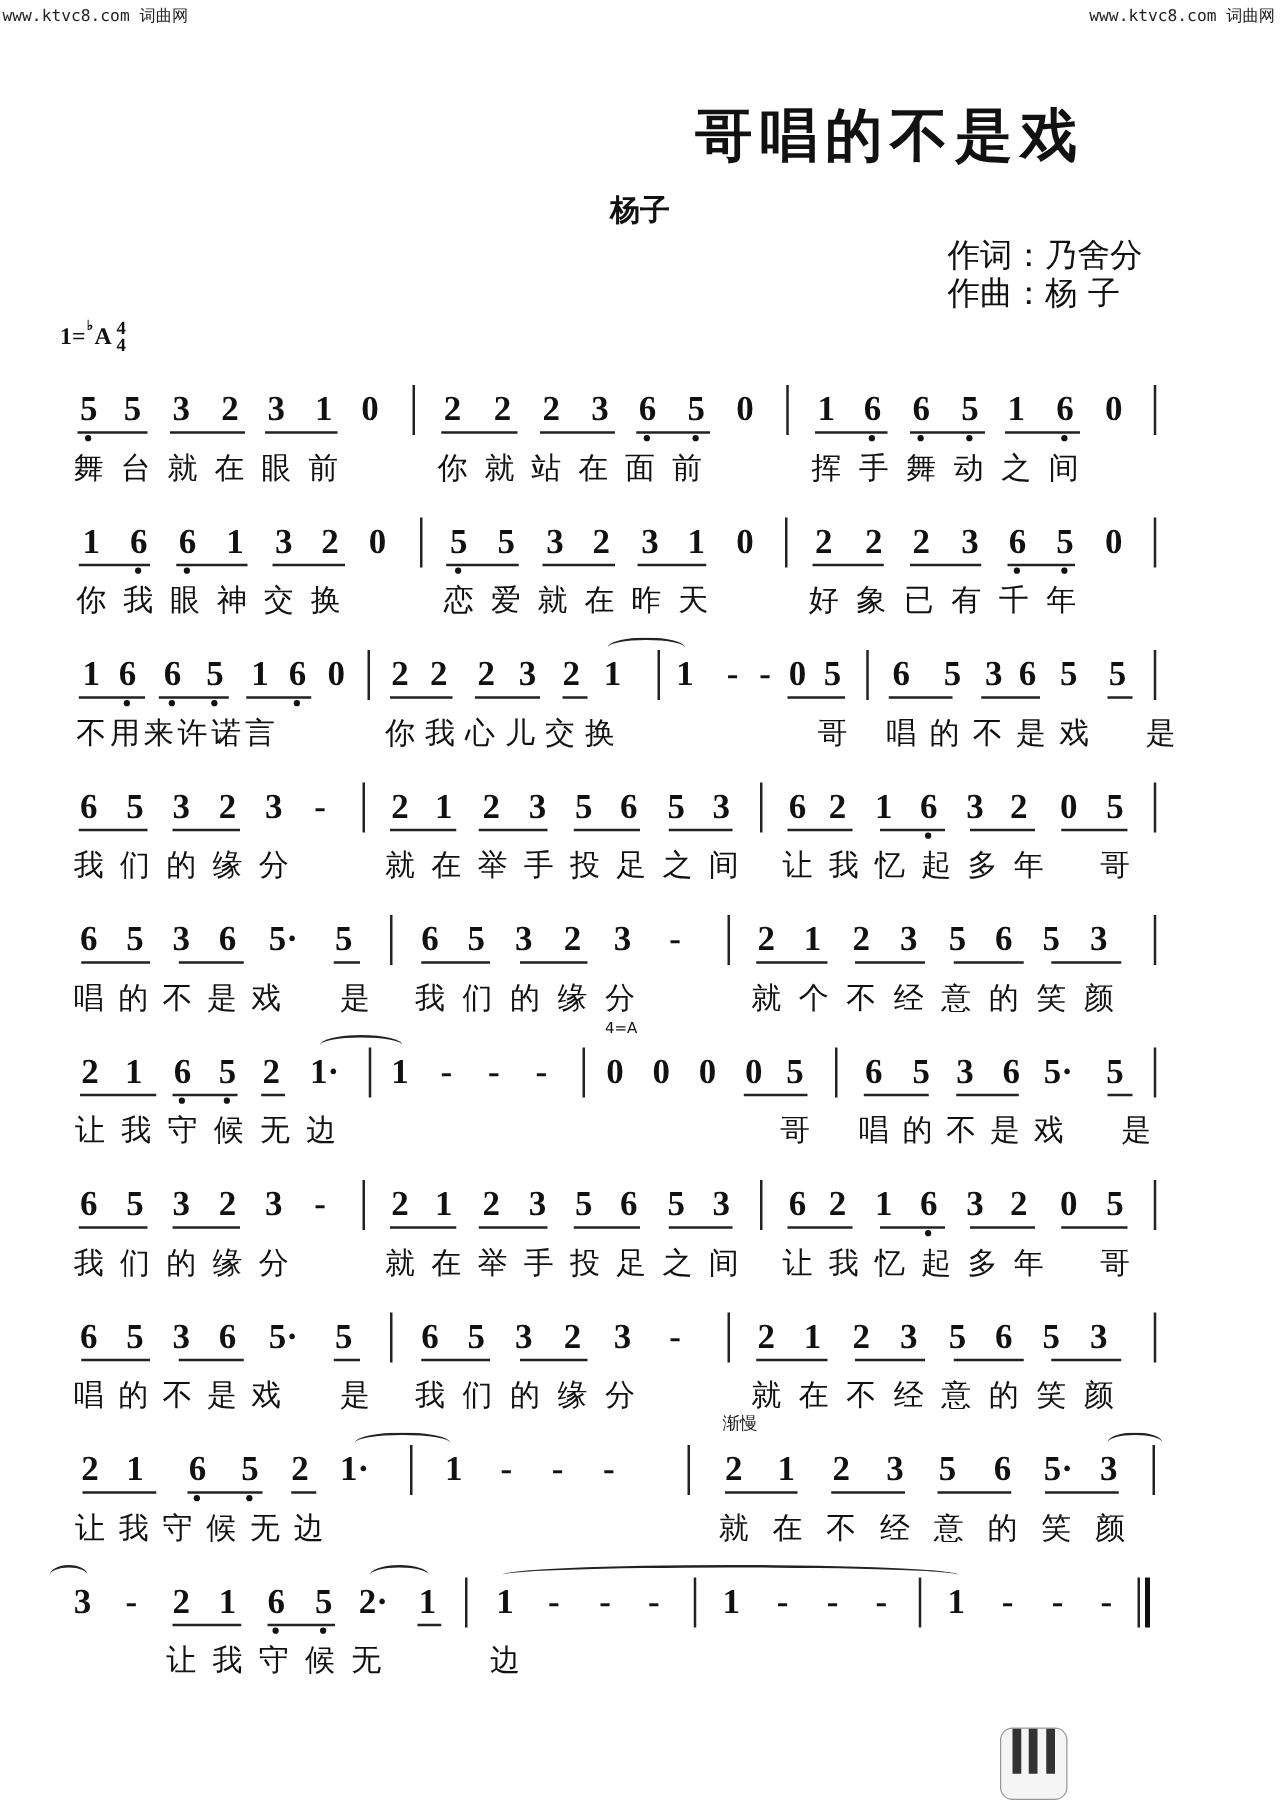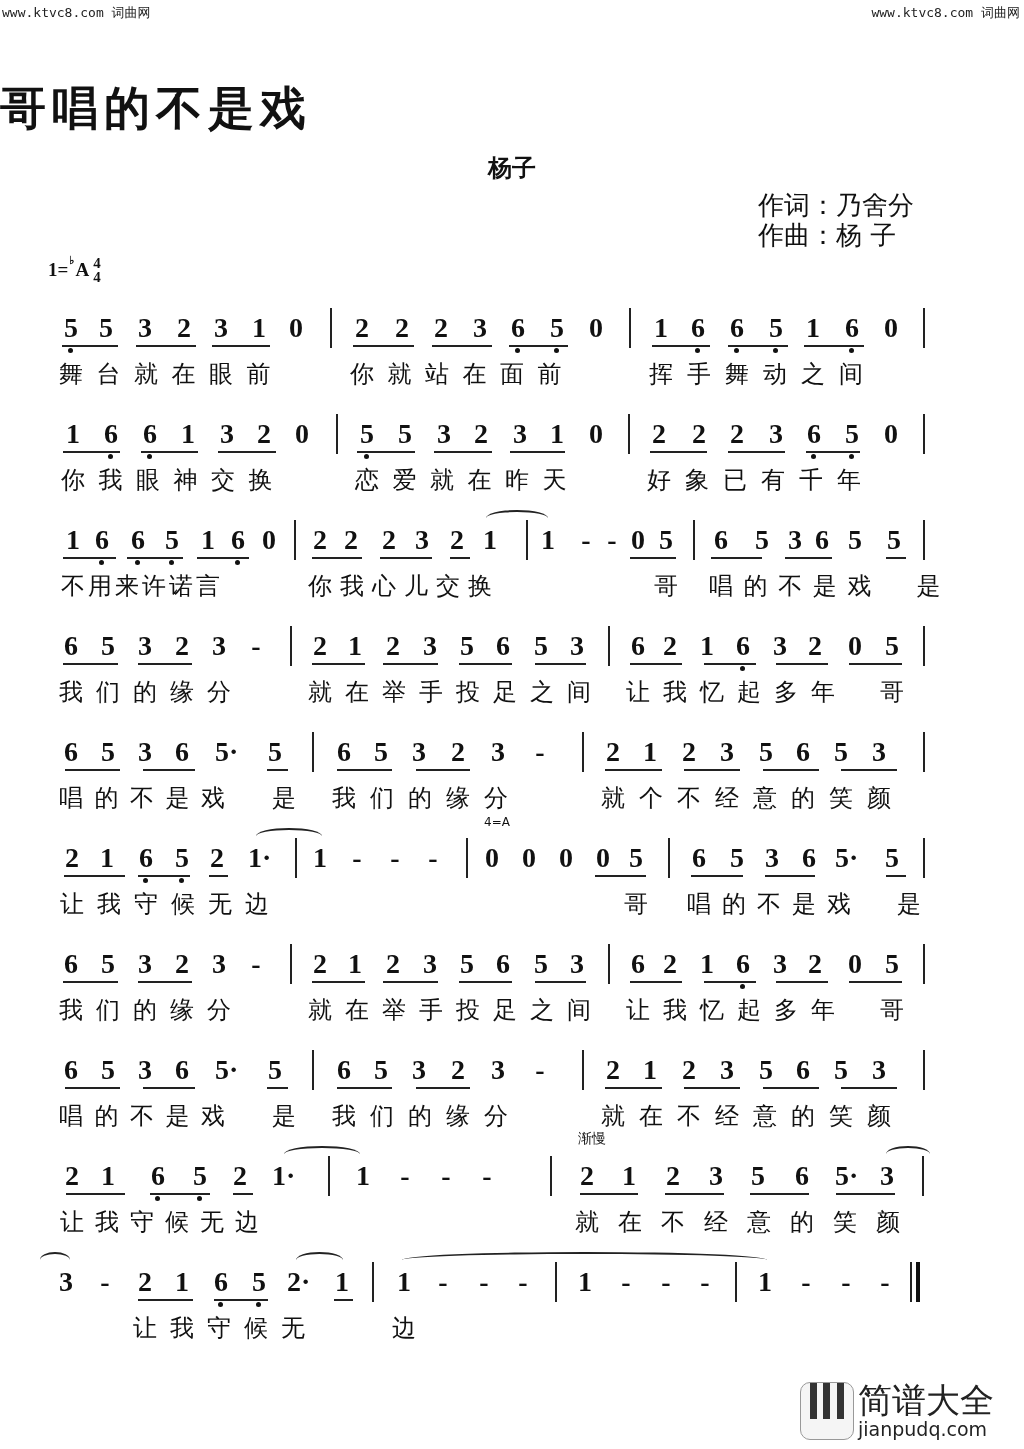--- a/index.html
+++ b/index.html
@@ -1,19 +1,19 @@
 <!DOCTYPE html>
 <html><head>
 <meta charset="utf-8">
 <style>
   html,body{margin:0;padding:0;background:#fff;}
   body{width:1024px;height:1449px;position:relative;overflow:hidden;font-family:"DejaVu Serif",serif;color:#111;}
   .wm{position:absolute;top:4px;font-family:"DejaVu Sans Mono",monospace;font-size:13px;color:#222;}
   .wm.l{left:2px}.wm.r{right:4px}
-  .title{position:absolute;top:78px;left:0;width:868px;text-align:left;font-family:"DejaVu Serif",serif;font-weight:bold;font-size:46px;letter-spacing:6px;}
+  .title{position:absolute;top:78px;left:0;width:868px;text-align:right;font-family:"DejaVu Serif",serif;font-weight:bold;font-size:46px;letter-spacing:6px;}
   .singer{position:absolute;top:152px;left:0;width:1024px;text-align:center;font-family:"DejaVu Serif",serif;font-weight:bold;font-size:24px;}
   .credits{position:absolute;top:190px;left:758px;font-family:"DejaVu Sans",sans-serif;font-size:26px;line-height:30px;}
   .key{position:absolute;top:256px;left:48px;font-family:"Liberation Serif",serif;font-weight:bold;font-size:19px;display:flex;align-items:center;}
   .key .frac{display:inline-flex;flex-direction:column;font-size:15px;line-height:14px;margin-left:4px;text-align:center;}
   .key .flat{font-size:11px;position:relative;top:-10px;margin:0 1px;}
   .row{position:absolute;left:0;width:1024px;height:90px;}
   .n{position:absolute;top:0;font-family:"Liberation Serif",serif;font-weight:bold;font-size:28px;width:20px;text-align:center;line-height:32px;}
   .dot{position:absolute;width:5px;height:5px;background:#111;border-radius:50%;}
   .ul{position:absolute;height:2px;background:#222;}
   .bar{position:absolute;width:2px;background:#222;top:-4px;height:40px;}
@@ -598,17 +598,13 @@
 
 <div class="small" style="left:484px;top:815px;">4=A</div>
 <div class="small" style="left:578px;top:1130px;font-size:14px;">渐慢</div>
 
 <div class="logo">
   <div class="keys">
       <span></span>
       <span></span>
       <span></span>
     </div>
-  <div class="txt">
-    <div class="cn">简谱大全</div>
-    <div class="en">jianpudq.com</div>
-  </div>
 </div>
 
 </body></html>

